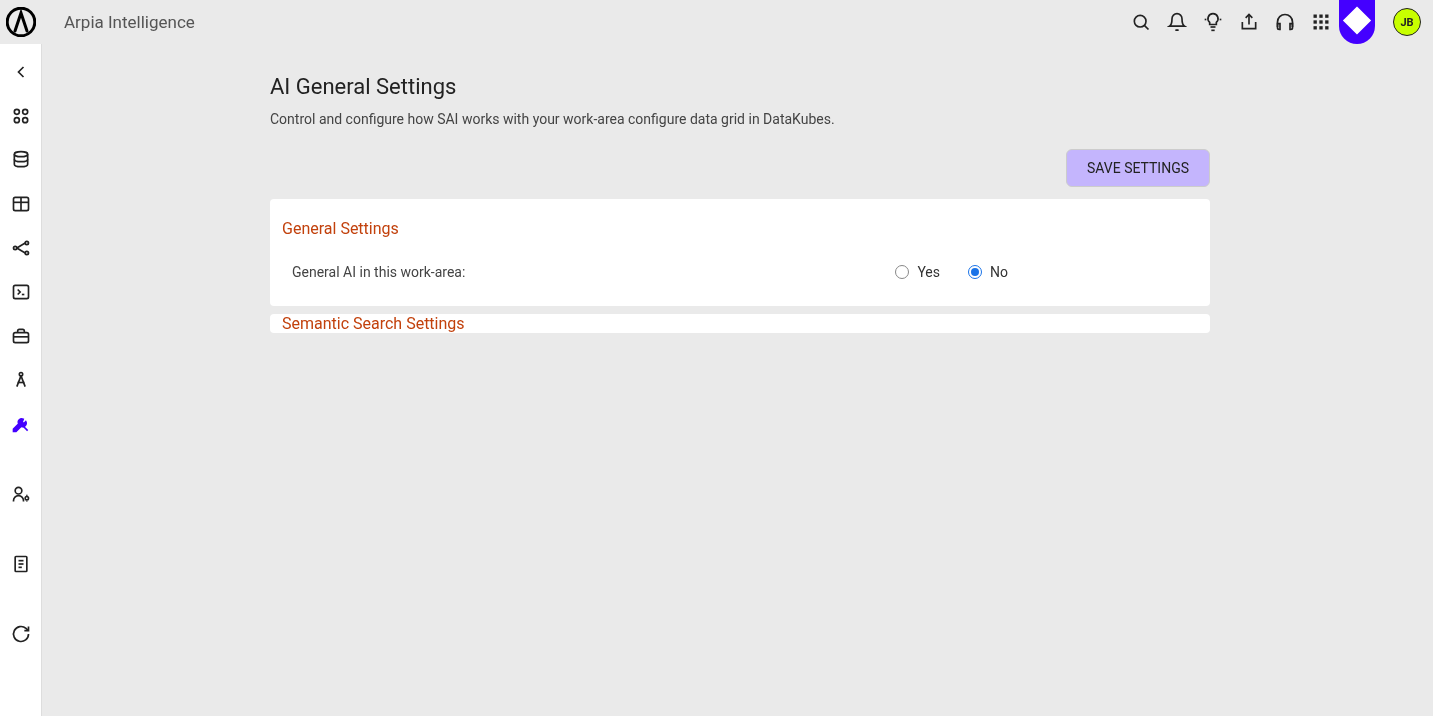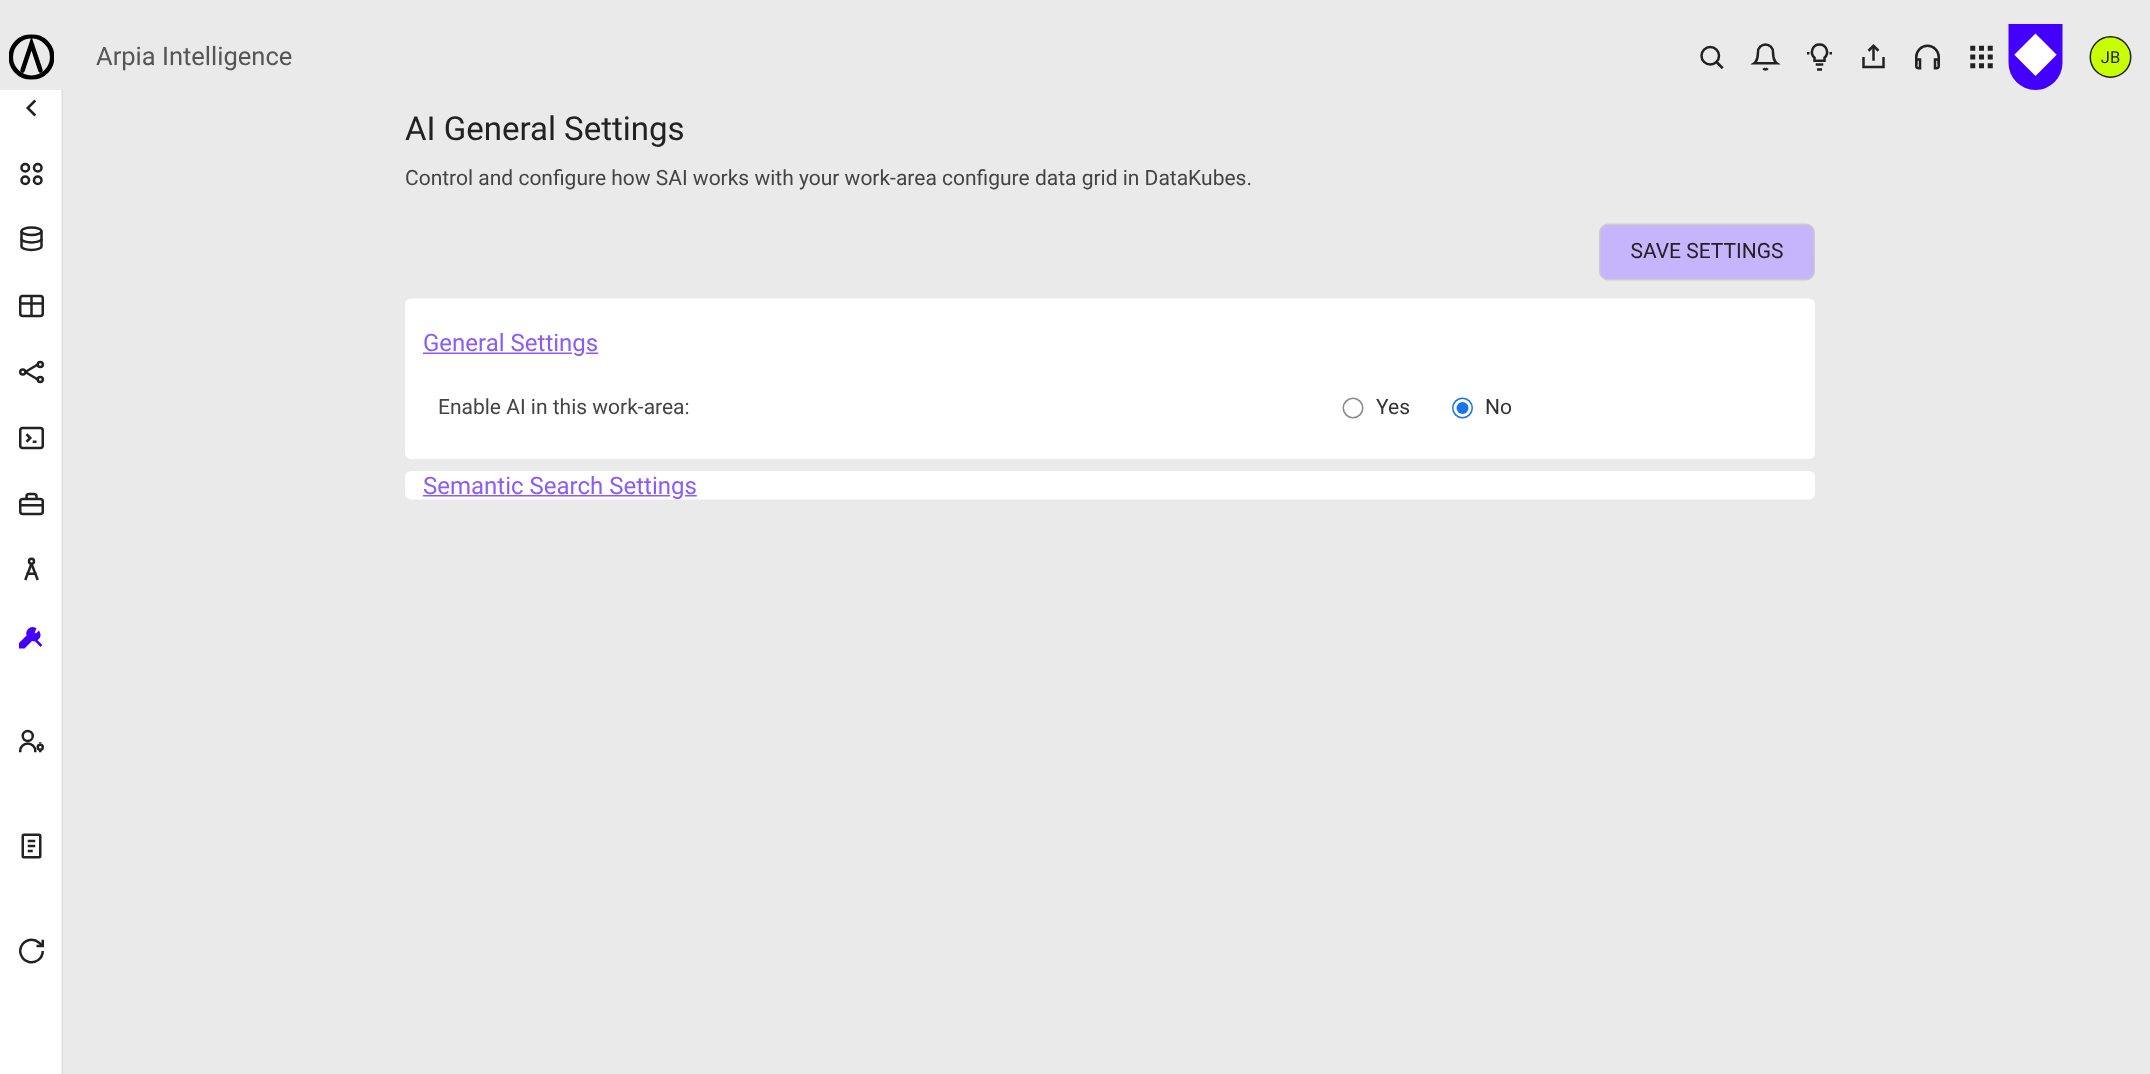--- a/index.html
+++ b/index.html
@@ -1,39 +1,39 @@
 <!DOCTYPE html>
 <html><head>
   <meta charset="utf-8">
   <style>
     * { margin:0; padding:0; box-sizing:border-box; font-family:-apple-system,BlinkMacSystemFont,"Segoe UI",Roboto,Helvetica,Arial,sans-serif; }
     body { background:#eaeaea; width:1433px; height:716px; overflow:hidden; }
-    .topbar { position:fixed; top:16px; left:0; right:0; height:44px; background:#eaeaea; display:flex; align-items:center; z-index:10; }
+    .topbar { position:fixed; top:0; left:0; right:0; height:44px; background:#eaeaea; display:flex; align-items:center; z-index:10; }
     .logo-wrap { width:42px; display:flex; justify-content:center; align-items:center; }
     .logo { width:30px; height:30px; }
     .app-title { margin-left:22px; font-size:17px; color:#555; font-weight:400; }
     .topbar-right { margin-left:auto; display:flex; align-items:center; gap:0; padding-right:12px; }
     .tb-icon { width:36px; height:36px; display:flex; justify-content:center; align-items:center; cursor:pointer; }
     .tb-icon svg { width:20px; height:20px; }
     .tb-highlight { background:#4400ff; border-radius:0 0 18px 18px; height:44px; width:36px; display:flex; justify-content:center; align-items:center; cursor:pointer; }
     .tb-highlight svg { stroke:#fff; fill:#fff; }
-    .avatar { width:28px; height:28px; border-radius:50%; background:#c8ff00; border:1px solid #222; display:flex; align-items:center; justify-content:center; font-size:11px; font-weight:400; color:#222; margin-left:18px; cursor:pointer;text-align:center; }
+    .avatar { width:28px; height:28px; border-radius:50%; background:#c8ff00; border:1px solid #222; display:flex; align-items:center; justify-content:center; font-size:11px; font-weight:700; color:#222; margin-left:18px; cursor:pointer;text-align:center; }
     .sidebar { position:fixed; top:44px; left:0; bottom:0; width:42px; background:#fff; border-right:1px solid #ddd; display:flex; flex-direction:column; align-items:center; padding-top:6px; gap:0; }
     .sb-item { width:42px; height:44px; display:flex; align-items:center; justify-content:center; cursor:pointer; }
     .sb-item svg { width:20px; height:20px; }
     .sb-item.active svg { stroke:#4400ff; fill:#4400ff; }
     .sb-gap { height:26px; }
     .main { position:absolute; top:44px; left:42px; right:0; bottom:0; overflow:auto; padding:30px 0 0 228px; }
     .page-title { font-size:22px; color:#222; font-weight:400; margin-bottom:12px; }
     .page-subtitle { font-size:14px; color:#444; margin-bottom:22px; }
     .save-row { width:940px; display:flex; justify-content:flex-end; margin-bottom:12px; }
     .save-btn { background:#c4b5fd; border:1px solid #ccc; border-radius:6px; padding:10px 20px; font-size:14px; color:#222; cursor:pointer; }
     .panel { width:940px; background:#fff; border-radius:4px; margin-bottom:8px; padding:20px 12px; }
     .panel.collapsed { padding:0 12px; }
-    .panel-title { color:#8b5cf6; font-size:16px; font-weight:400;text-decoration:underline; }
+    .panel-title { color:#c2410c; font-size:16px; font-weight:400; }
     .panel-body { margin-top:26px; display:flex; align-items:center; padding:0 0 6px 10px; }
     .field-label { font-size:14px; color:#444; flex:0 0 auto; }
     .radio-group { margin-left:auto; display:flex; align-items:center; gap:28px; padding-right:190px; }
     .radio-opt { display:flex; align-items:center; gap:8px; cursor:pointer; }
     .radio { width:14px; height:14px; border-radius:50%; border:1px solid #888; display:inline-block; position:relative; }
     .radio.checked { border-color:#1a73e8; }
     .radio.checked::after { content:""; position:absolute; top:2px; left:2px; width:8px; height:8px; border-radius:50%; background:#1a73e8; }
     .radio-label { font-size:14px; color:#333; }
   </style>
 </head>
@@ -203,21 +203,21 @@
   <h1 class="page-title">AI General Settings</h1>
   <p class="page-subtitle">Control and configure how SAI works with your work-area configure data grid in DataKubes.</p>
 
   <div class="save-row">
     <button class="save-btn">SAVE SETTINGS</button>
   </div>
 
   <div class="panel">
     <div class="panel-title">General Settings</div>
     <div class="panel-body">
-      <span class="field-label">Enable AI in this work-area:</span>
+      <span class="field-label">General AI in this work-area:</span>
       <div class="radio-group">
         <label class="radio-opt">
           <span class="radio"></span>
           <span class="radio-label">Yes</span>
         </label>
         <label class="radio-opt">
           <span class="radio checked"></span>
           <span class="radio-label">No</span>
         </label>
       </div>

